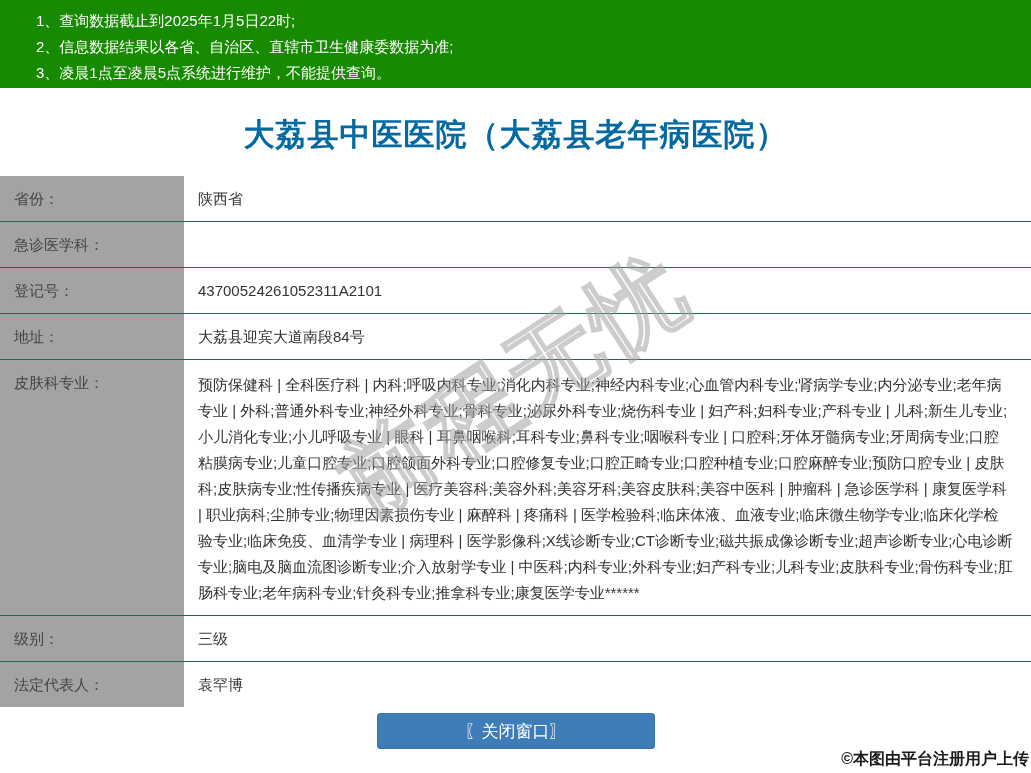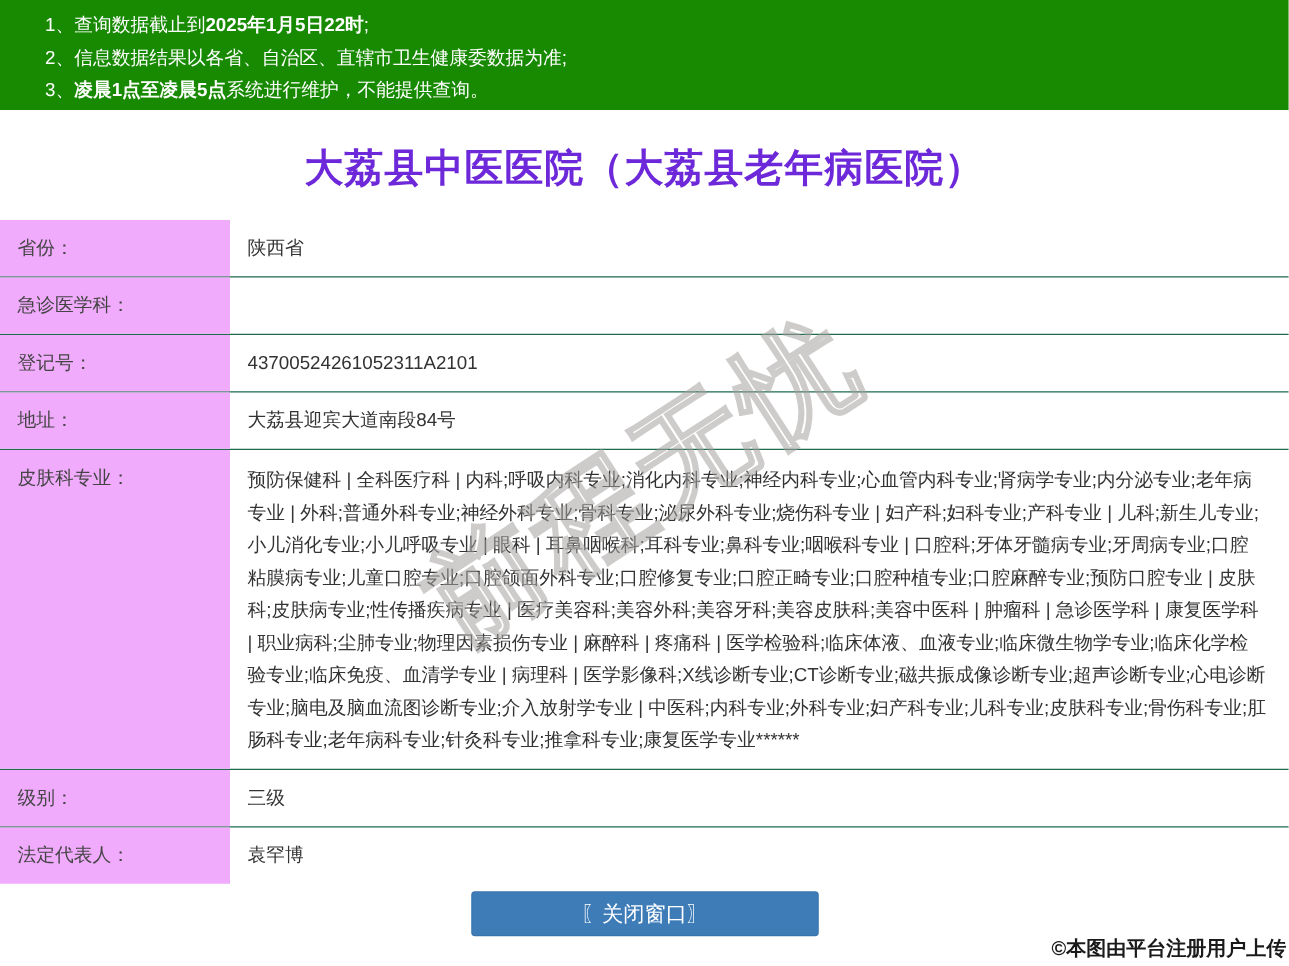--- a/index.html
+++ b/index.html
@@ -14,41 +14,41 @@
     background:#178a02;
     color:#ffffff;
     padding:8px 10px 10px 36px;
     height:70px;
   }
   .notice-line{
     font-size:15px;
     line-height:26px;
     white-space:nowrap;
   }
-  .notice-line b{font-weight:bold;}
+  .notice-line b{font-weight:normal;}
   
   .title{
     text-align:center;
     font-size:31px;
-    color:#6d28d9;
+    color:#0369a1;
     margin:26px 0 20px 0;
     letter-spacing:1px;
   }
   
   .info-table{width:100%;}
   .row{
     display:flex;
     align-items:stretch;
     border-bottom:1px solid #1f6b4d;
   }
   .row:last-child{border-bottom:none;}
   .cell-label{
     width:170px;
     flex:0 0 170px;
-    background:#f0abfc;
+    background:#a3a3a3;
     padding:14px 0 14px 14px;
     font-size:15px;
     line-height:17px;
     color:#444;
   }
   .cell-value{
     flex:1;
     padding:14px 18px 14px 14px;
     font-size:15px;
     line-height:17px;

